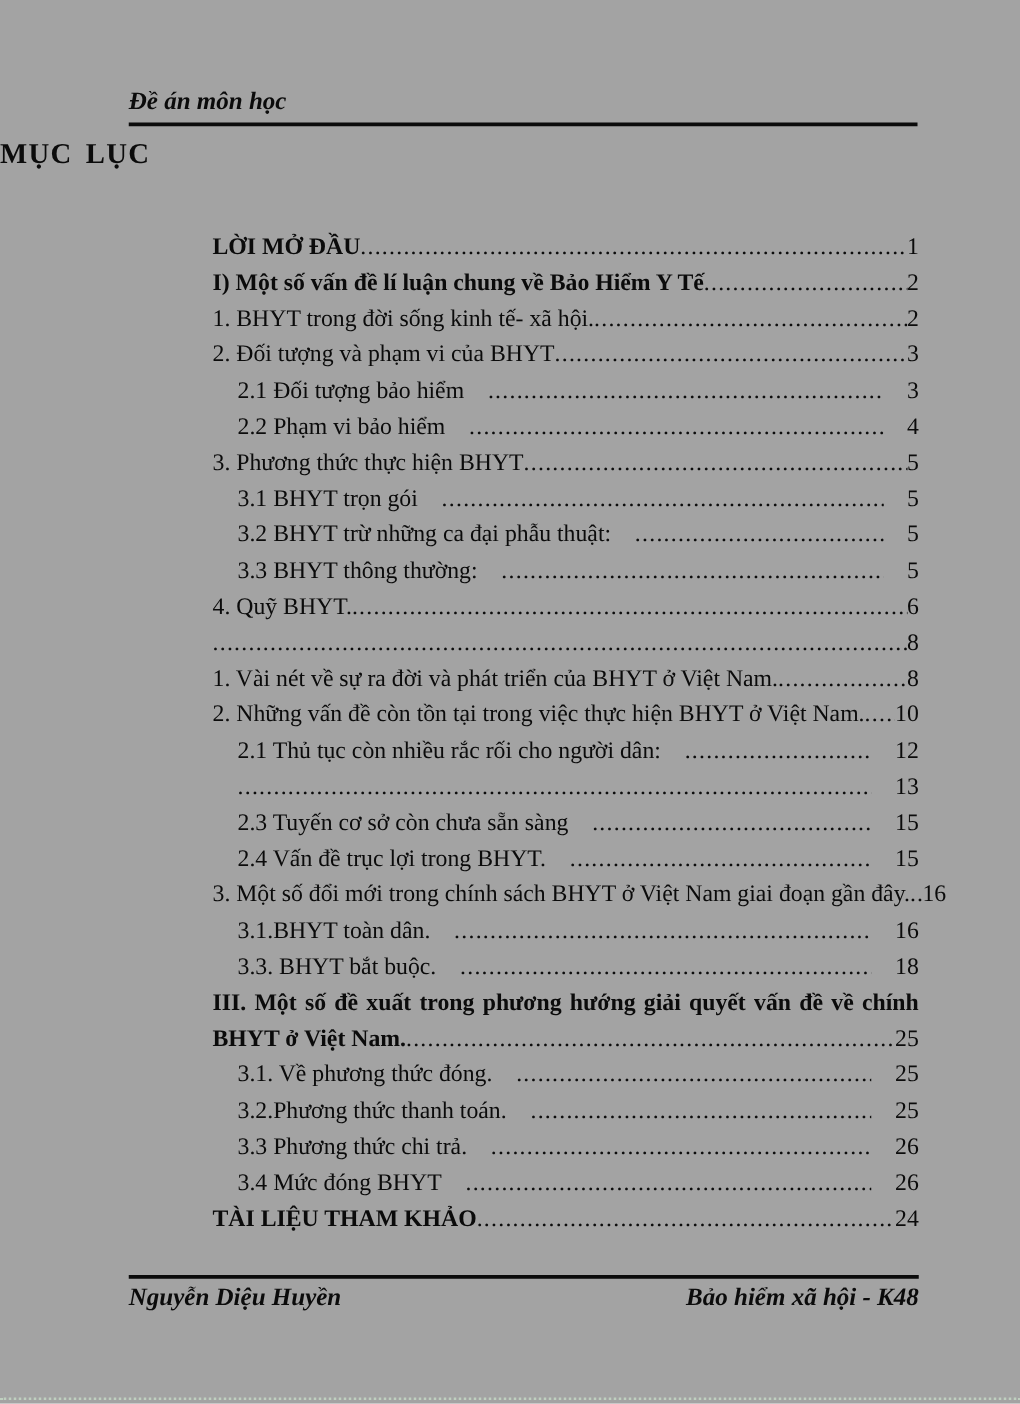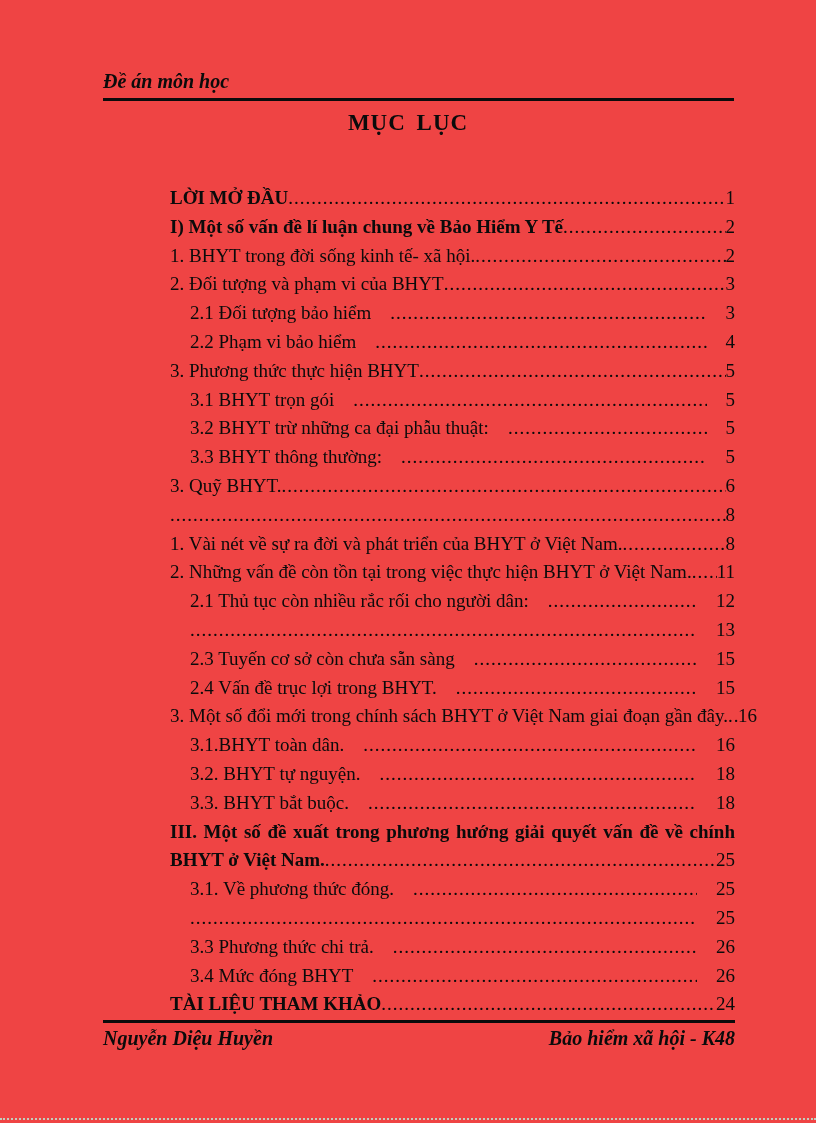--- a/index.html
+++ b/index.html
@@ -1,40 +1,39 @@
 <!DOCTYPE html>
 <html><head>
 <meta charset="utf-8">
 <style>
   html, body { margin:0; padding:0; background:#ffffff; }
   .page {
     position:relative;
     width:816px; height:1123px;
-    background:#ef4444;
+    background:#a3a3a3;
     color:#0b0b0b;
     font-family:"Liberation Serif","DejaVu Serif",serif;
     overflow:hidden;
     text-decoration:underline;
   }
 
   
   .header {
     position:absolute; left:103px; right:82px; top:70px;
     border-bottom:3px solid #0b0b0b;
     padding-bottom:5px;
   }
   .header-text {
     font-size:20px; font-weight:bold; font-style:italic;
   }
 
   
   .title {
     position:absolute; top:110px; left:0; right:0;
     margin:0;
-    text-align:center;
     font-size:23px; font-weight:bold;
     letter-spacing:1px; word-spacing:4px;
   }
 
   
   .toc {
     position:absolute; left:126px; right:81px; top:184px;
     font-size:19px;
     margin-left:44px;
   }
@@ -145,40 +144,40 @@
       <span class="pg">5</span>
     </div>
 
     <div class="row ind">
       <span class="lbl">3.3 BHYT thông thường:</span>
       <span class="dots"></span>
       <span class="pg">5</span>
     </div>
 
     <div class="row">
-      <span class="lbl">3. Quỹ BHYT.</span>
+      <span class="lbl">4. Quỹ BHYT.</span>
       <span class="dots"></span>
       <span class="pg">6</span>
     </div>
 
     <div class="row bold">
       <span class="dots"></span>
       <span class="pg">8</span>
     </div>
 
     <div class="row">
       <span class="lbl">1. Vài nét về sự ra đời và phát triển của BHYT ở Việt Nam.</span>
       <span class="dots"></span>
       <span class="pg">8</span>
     </div>
 
     <div class="row">
       <span class="lbl">2. Những vấn đề còn tồn tại trong việc thực hiện BHYT ở Việt Nam.</span>
       <span class="dots"></span>
-      <span class="pg">11</span>
+      <span class="pg">10</span>
     </div>
 
     <div class="row ind">
       <span class="lbl">2.1 Thủ tục còn nhiều rắc rối cho người dân:</span>
       <span class="dots"></span>
       <span class="pg">12</span>
     </div>
 
     <div class="row ind">
       <span class="dots"></span>
@@ -202,25 +201,20 @@
       <span class="dots"></span>
       <span class="pg">16</span>
     </div>
 
     <div class="row ind">
       <span class="lbl">3.1.BHYT toàn dân.</span>
       <span class="dots"></span>
       <span class="pg">16</span>
     </div>
 
-    <div class="row ind">
-      <span class="lbl">3.2. BHYT tự nguyện.</span>
-      <span class="dots"></span>
-      <span class="pg">18</span>
-    </div>
 
     <div class="row ind">
       <span class="lbl">3.3. BHYT bắt buộc.</span>
       <span class="dots"></span>
       <span class="pg">18</span>
     </div>
 
     <div class="row bold wrap">
       <span class="lbl">III. Một số đề xuất trong phương hướng giải quyết vấn đề về chính sách</span>
     </div>
@@ -231,20 +225,21 @@
       <span class="pg">25</span>
     </div>
 
     <div class="row ind">
       <span class="lbl">3.1. Về phương thức đóng.</span>
       <span class="dots"></span>
       <span class="pg">25</span>
     </div>
 
     <div class="row ind">
+      <span class="lbl">3.2.Phương thức thanh toán.</span>
       <span class="dots"></span>
       <span class="pg">25</span>
     </div>
 
     <div class="row ind">
       <span class="lbl">3.3 Phương thức chi trả.</span>
       <span class="dots"></span>
       <span class="pg">26</span>
     </div>
 

